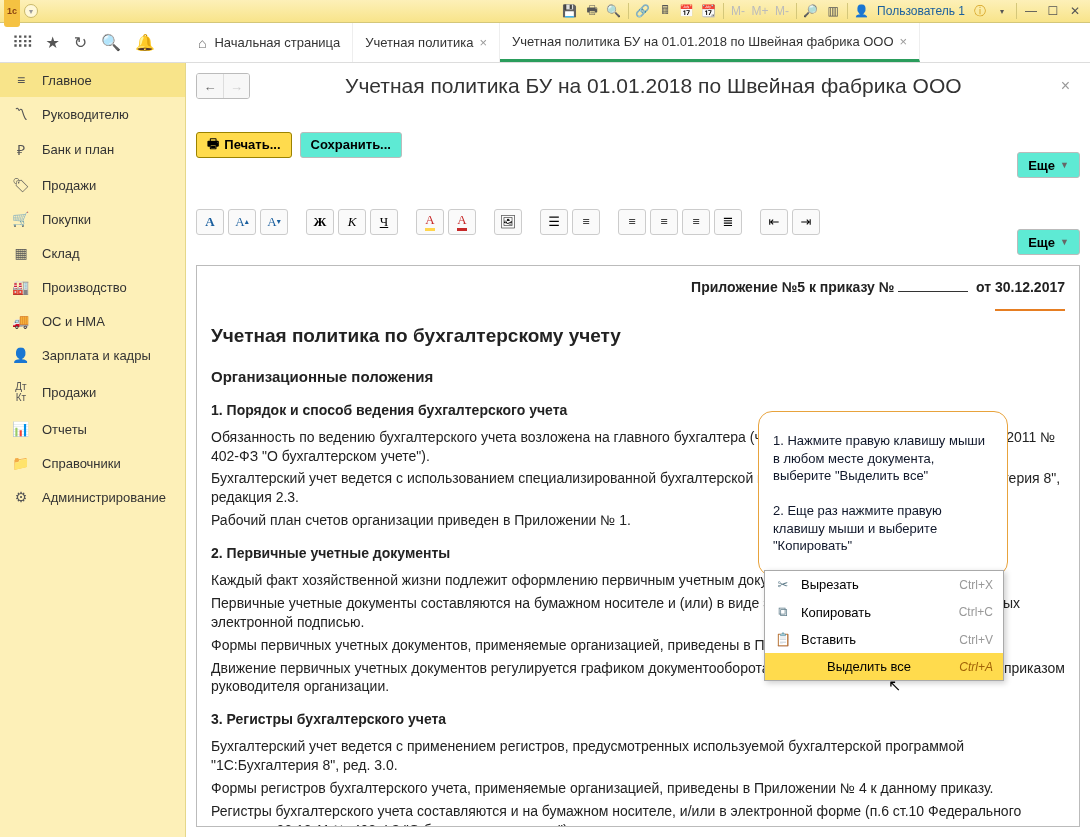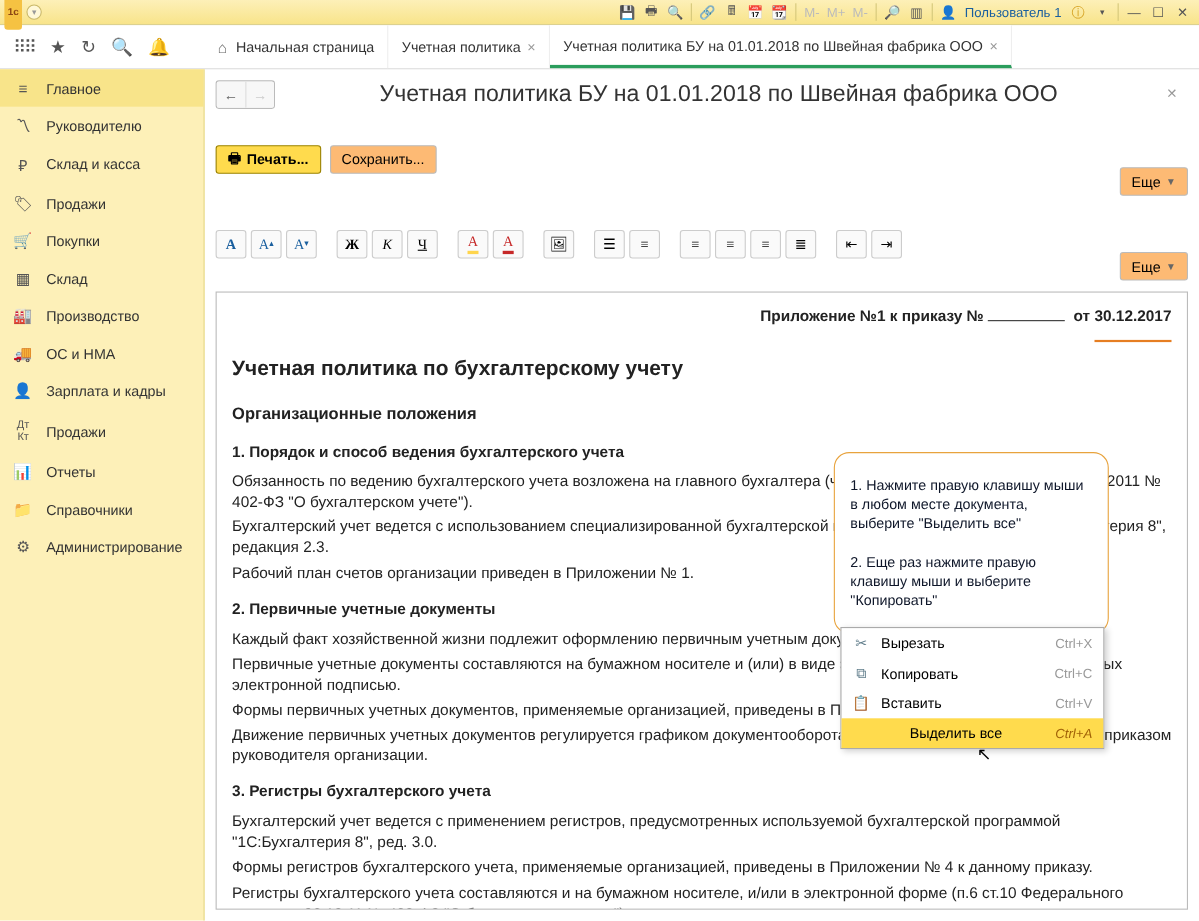--- a/index.html
+++ b/index.html
@@ -29,21 +29,21 @@
 .sidebar .item.active { background:#f8e48a; }
 .content { flex:1; display:flex; flex-direction:column; position:relative; }
 .page-header { display:flex; align-items:center; padding:10px 16px 6px 10px; }
 .nav-btns { display:flex; border:1px solid #bbb; border-radius:3px; overflow:hidden; }
 .nav-btn { width:26px; height:24px; display:flex; align-items:center; justify-content:center; background:#f7f7f7; color:#666; cursor:pointer; }
 .nav-btn + .nav-btn { border-left:1px solid #ddd; color:#ccc; }
 .page-title { flex:1; text-align:center; font-size:21px; color:#333; }
 .close-page { color:#999; font-size:16px; cursor:pointer; padding:4px; }
 .cmd-row { display:flex; align-items:center; padding:6px 10px; gap:8px; }
 .cmd-row2 { display:flex; align-items:center; padding:4px 10px 10px 10px; gap:4px; flex-wrap:nowrap; }
-.btn { border:1px solid #bbb; border-radius:3px; background:#fdba74; padding:4px 10px; cursor:pointer; font-size:13px; display:inline-flex; align-items:center; gap:5px; height:26px; }
+.btn { border:1px solid #bbb; border-radius:3px; background:#5eead4; padding:4px 10px; cursor:pointer; font-size:13px; display:inline-flex; align-items:center; gap:5px; height:26px;font-weight:bold; }
 .btn.primary { background:#ffdb4d; border-color:#9b8200; font-weight:bold; }
 .btn.more { margin-left:auto;margin-top:41px; }
 .btn .dd-ar { font-size:9px; color:#666; }
 .tb-btn { width:28px; height:26px; border:1px solid #ccc; border-radius:3px; background:#fafafa; display:flex; align-items:center; justify-content:center; cursor:pointer; font-size:13px; font-family:"Times New Roman",serif; }
 .tb-sep { width:10px; }
 .doc-wrap { flex:1; margin:0 10px 10px 10px; border:1px solid #bbb; background:#fff; overflow:hidden; padding:12px 14px; position:relative; font-size:14px; line-height:1.35; color:#222; }
 .doc-wrap .annex { text-align:right; font-weight:bold; padding-bottom:2px; }
 .doc-wrap .annex .blank { display:inline-block; border-bottom:1px solid #333; width:70px; vertical-align:baseline; }
 .doc-wrap .annex .date { border-bottom:2px solid #e67e22; padding-bottom:14px; }
 .doc-wrap h2 { text-align:left; font-size:19px; margin:24px 0 18px; font-weight:bold; }
@@ -125,21 +125,21 @@
     <div class="item active">
         <span class="si">≡</span>
         <span>Главное</span>
       </div>
     <div class="item">
         <span class="si">〽</span>
         <span>Руководителю</span>
       </div>
     <div class="item">
         <span class="si">₽</span>
-        <span>Склад и касса</span>
+        <span>Банк и план</span>
       </div>
     <div class="item">
         <span class="si">🏷</span>
         <span>Продажи</span>
       </div>
     <div class="item">
         <span class="si">🛒</span>
         <span>Покупки</span>
       </div>
     <div class="item">
@@ -235,21 +235,21 @@
       <div class="tb-btn">⇤</div>
       <div class="tb-btn">⇥</div>
       <div class="btn more">
           <span>Еще</span>
           <span class="dd-ar">▼</span>
         </div>
     </div>
 
     <div class="doc-wrap">
       <div class="annex">
-        <span>Приложение №1 к приказу № </span><span class="blank"></span>&nbsp;
+        <span>Приложение №5 к приказу № </span><span class="blank"></span>&nbsp;
         <span>от </span><span class="date">30.12.2017</span>
       </div>
       <h2>Учетная политика по бухгалтерскому учету</h2>
       <h3>Организационные положения</h3>
       <h4>1. Порядок и способ ведения бухгалтерского учета</h4>
       <p>Обязанность по ведению бухгалтерского учета возложена на главного бухгалтера (ч.3 ст.7 Федерального закона от 06.12.2011 № 402-ФЗ "О бухгалтерском учете").</p>
       <p>Бухгалтерский учет ведется с использованием специализированной бухгалтерской компьютерной программы "1С:Бухгалтерия 8", редакция 2.3.</p>
       <p>Рабочий план счетов организации приведен в Приложении № 1.</p>
       <h4>2. Первичные учетные документы</h4>
       <p>Каждый факт хозяйственной жизни подлежит оформлению первичным учетным документом.</p>

